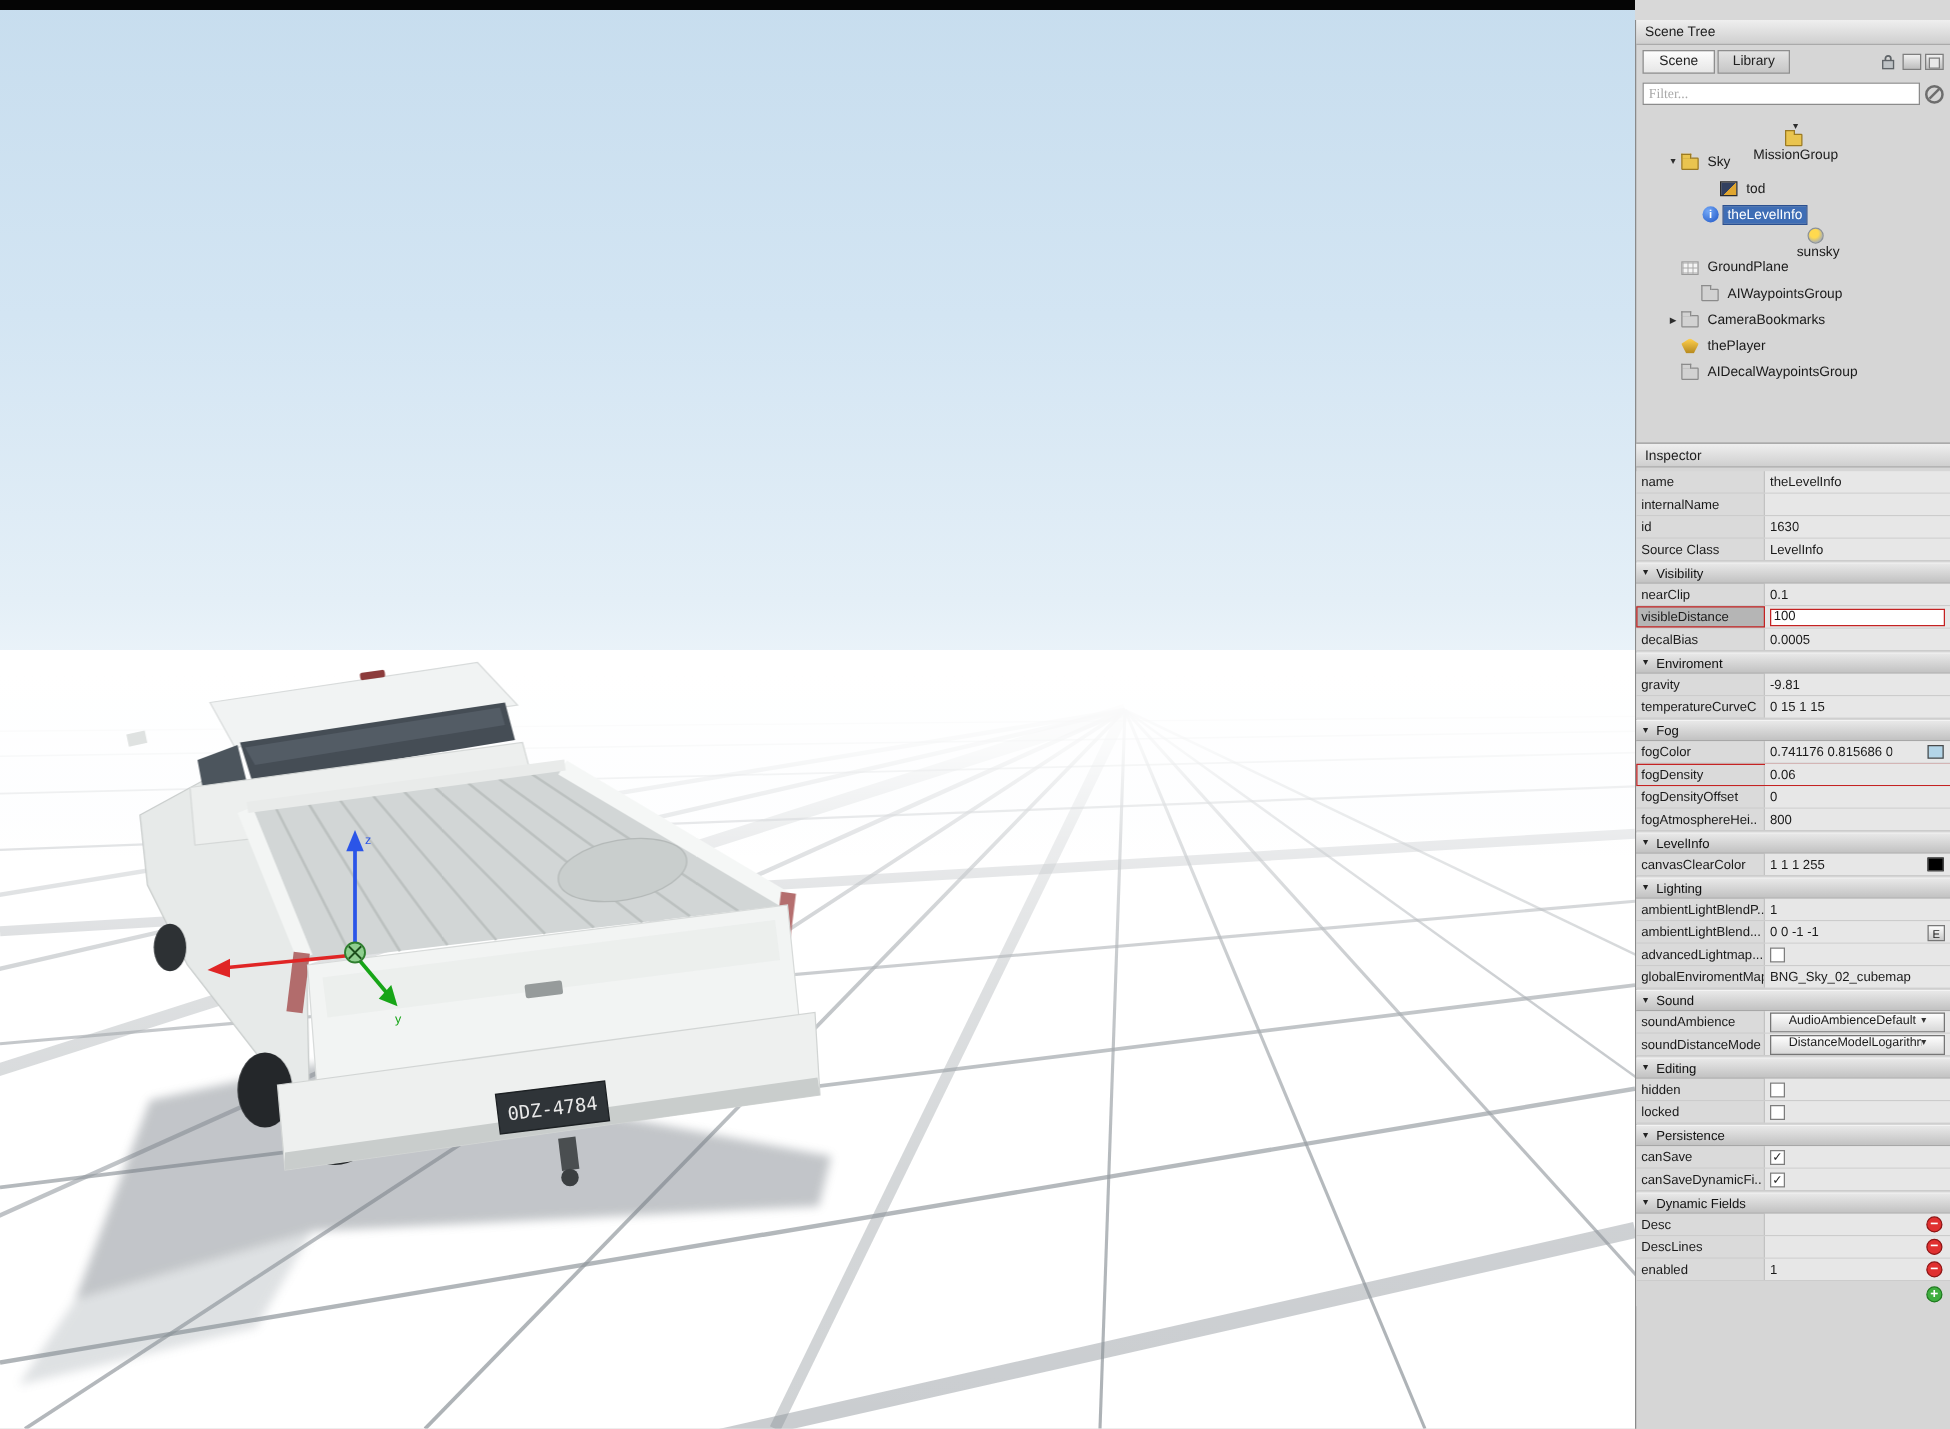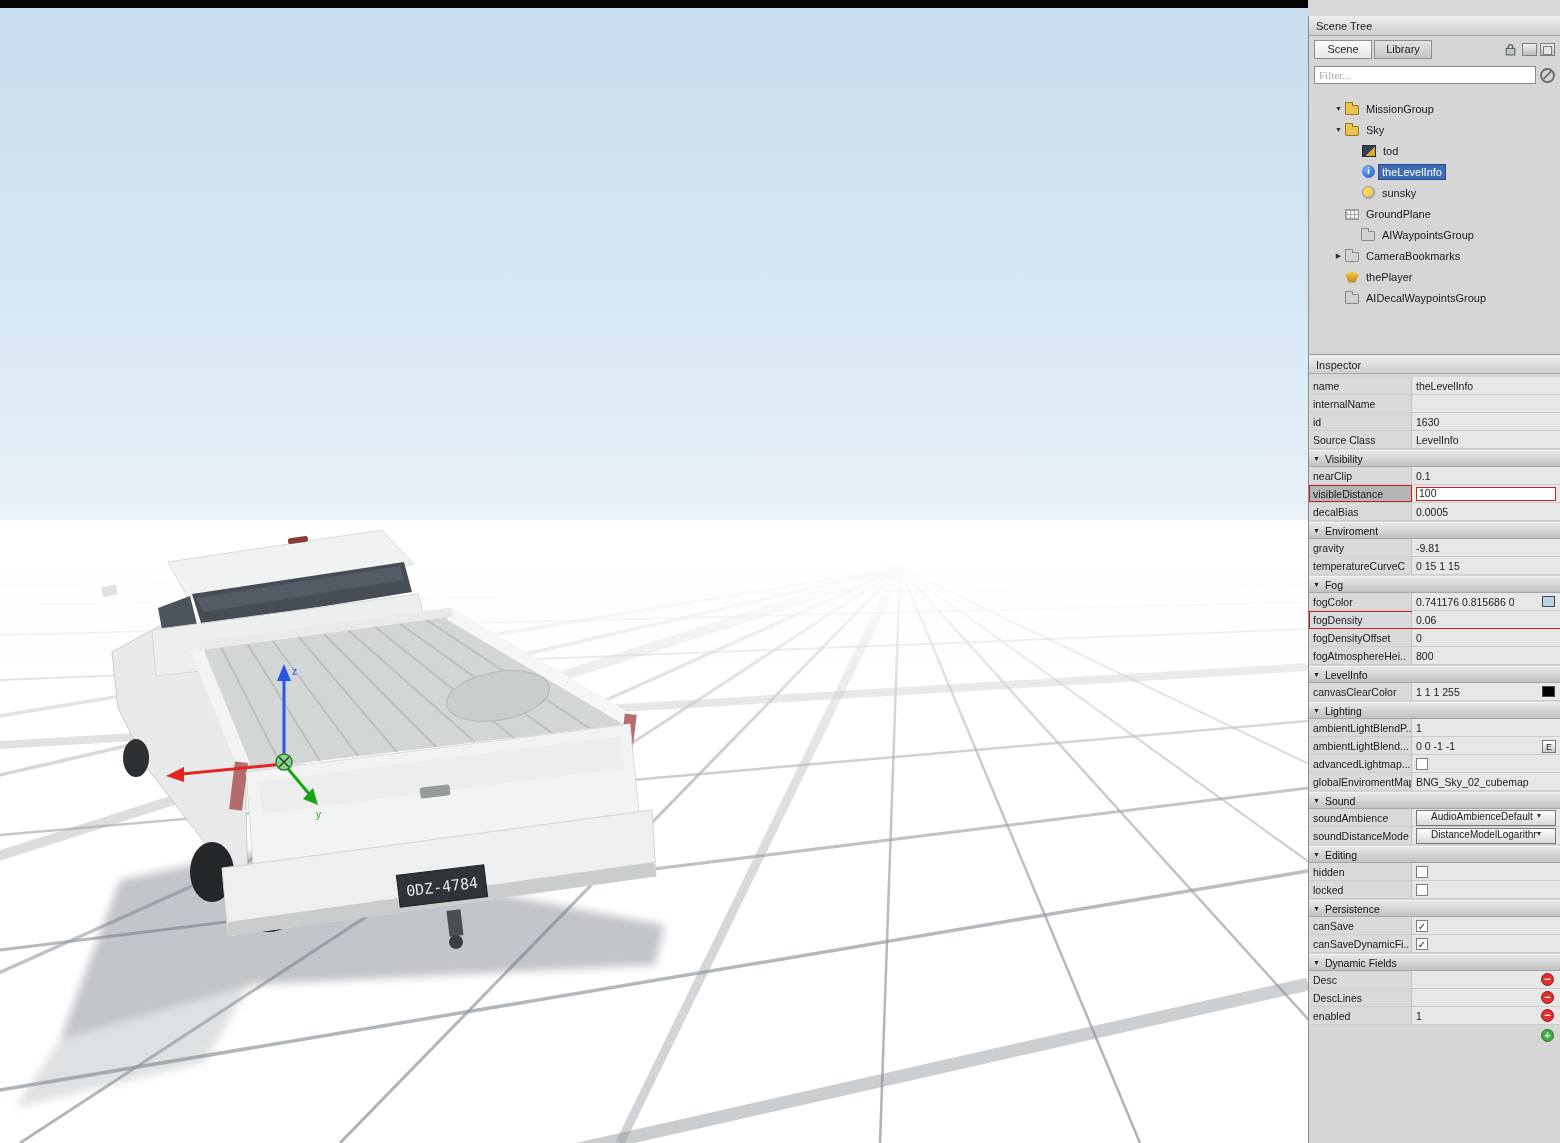--- a/index.html
+++ b/index.html
@@ -241,41 +241,41 @@
         <span class="ticon btnlook inner"></span>
       </span>
     </div>
 
     <div class="filter-row">
       <input class="filter-input" placeholder="Filter..." style="">
       <span class="clear-filter"></span>
     </div>
 
     <div class="tree">
-        <div class="tree-row" style="padding-left: 23px;">
+        <div class="tree-row" style="padding-left: 4px; flex-direction: column;">
           <span class="expander">▼</span>
           <span class="tree-icon icon-folder"></span>
           <span class="tree-label">MissionGroup</span>
         </div>
         <div class="tree-row" style="padding-left: 23px;">
           <span class="expander">▼</span>
           <span class="tree-icon icon-folder"></span>
           <span class="tree-label">Sky</span>
         </div>
-        <div class="tree-row" style="padding-left: 40px;">
+        <div class="tree-row" style="padding-left: 54px;">
           <span class="expander"></span>
           <span class="tree-icon icon-tod"></span>
           <span class="tree-label">tod</span>
         </div>
         <div class="tree-row selected" style="padding-left: 40px;">
           <span class="expander"></span>
           <span class="tree-icon icon-info"></span>
           <span class="tree-label">theLevelInfo</span>
         </div>
-        <div class="tree-row" style="padding-left: 40px;">
+        <div class="tree-row" style="padding-left: 40px; flex-direction: column;">
           <span class="expander"></span>
           <span class="tree-icon icon-sun"></span>
           <span class="tree-label">sunsky</span>
         </div>
         <div class="tree-row" style="padding-left: 23px;">
           <span class="expander"></span>
           <span class="tree-icon icon-grid"></span>
           <span class="tree-label">GroundPlane</span>
         </div>
         <div class="tree-row" style="padding-left: 39px;">

